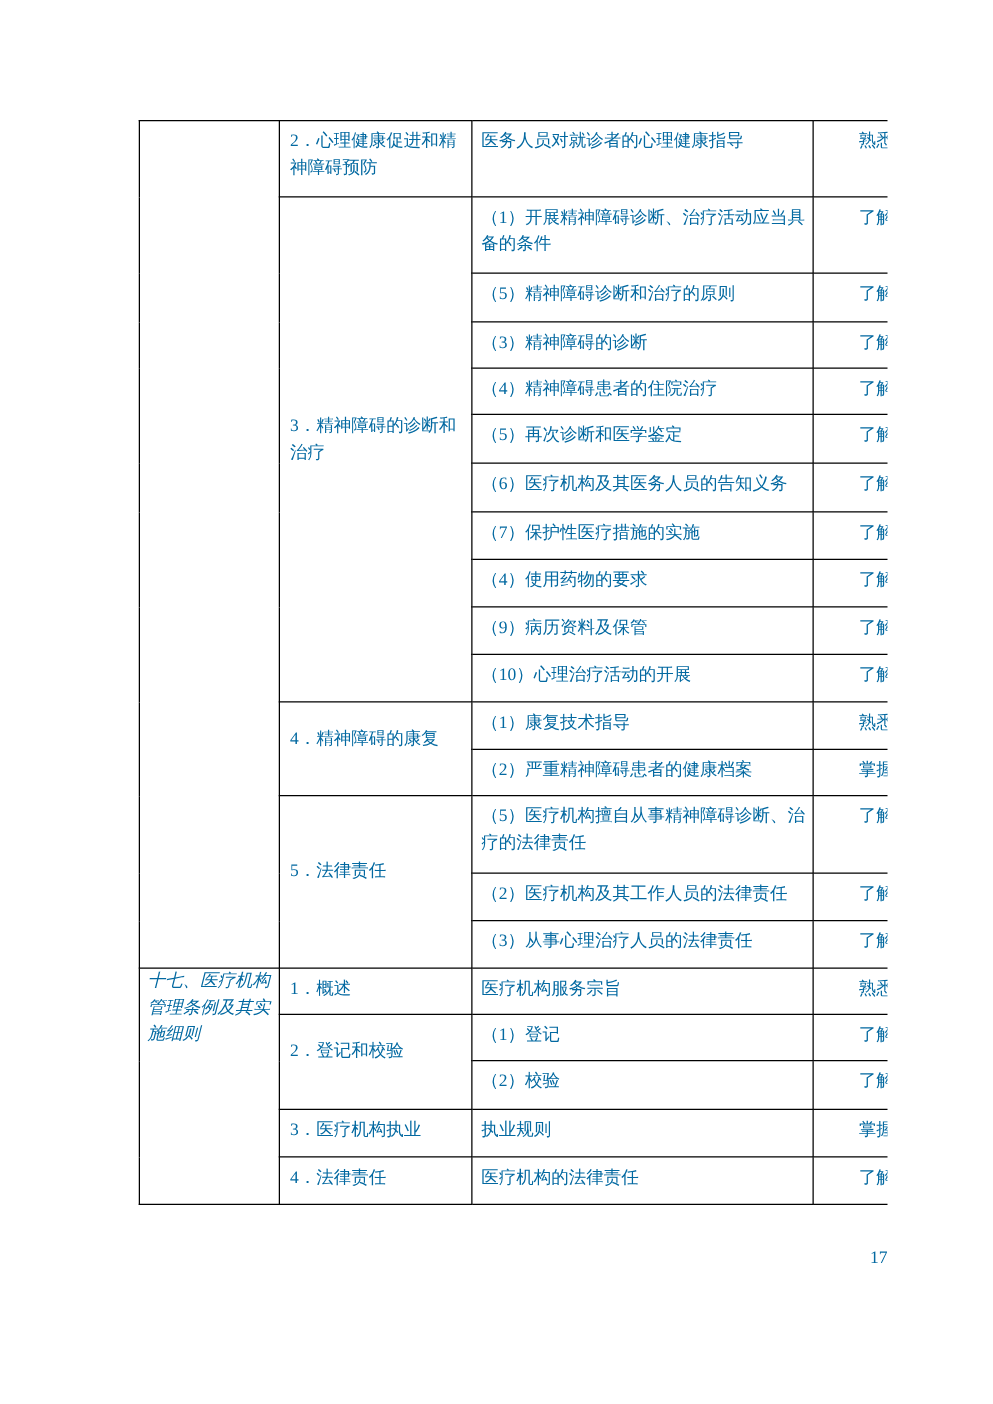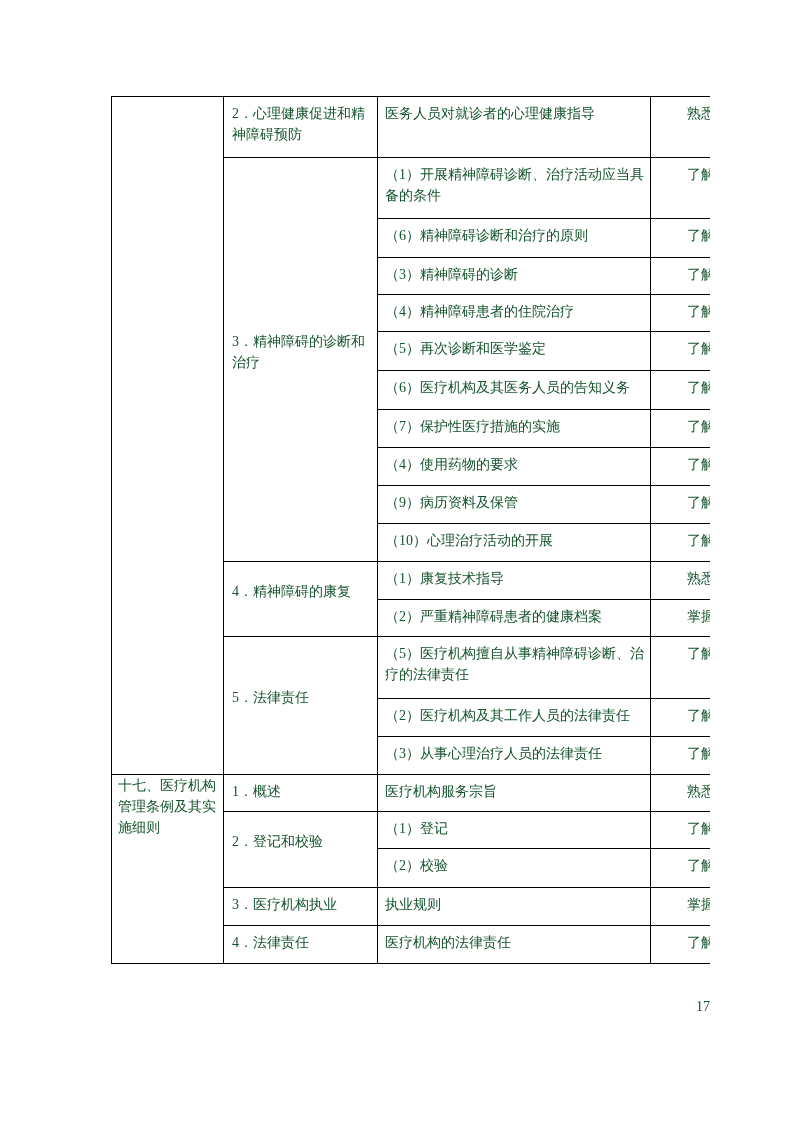--- a/index.html
+++ b/index.html
@@ -6,21 +6,21 @@
     margin: 0;
     padding: 0;
     background: #ffffff;
   }
   .page {
     position: relative;
     width: 710px;
     height: 1123px;
     background: #ffffff;
     font-family: "Liberation Serif", "DejaVu Serif", serif;
-    color: #14532d;
+    color: #0369a1;
     overflow: hidden;
   }
   table.syllabus {
     position: absolute;
     left: 111px;
     top: 96px;
     width: 604px;
     border-collapse: collapse;
     table-layout: fixed;
   }
@@ -28,20 +28,21 @@
     border: 1px solid #000000;
     font-size: 14px;
     line-height: 21px;
     vertical-align: top;
     word-break: break-all;
     overflow: hidden;
   }
   td.chapter {
     vertical-align: middle;
     padding: 0 4px 0 6px;
+    font-style: italic;
   }
   td.sec {
     padding: 6px 10px 0 8px;
   }
   td.sec.mid {
     vertical-align: middle;
     padding-top: 0;
     padding-bottom: 16px;
   }
   td.item {
@@ -80,21 +81,21 @@
         <td class="sec">2．心理健康促进和精神障碍预防</td>
         <td class="item">医务人员对就诊者的心理健康指导</td>
         <td class="lvl">熟悉</td>
       </tr>
       <tr style="height:61px">
         <td class="sec mid" rowspan="10">3．精神障碍的诊断和治疗</td>
         <td class="item">（1）开展精神障碍诊断、治疗活动应当具备的条件</td>
         <td class="lvl">了解</td>
       </tr>
       <tr style="height:39px">
-        <td class="item">（6）精神障碍诊断和治疗的原则</td>
+        <td class="item">（5）精神障碍诊断和治疗的原则</td>
         <td class="lvl">了解</td>
       </tr>
       <tr style="height:37px">
         <td class="item">（3）精神障碍的诊断</td>
         <td class="lvl">了解</td>
       </tr>
       <tr style="height:37px">
         <td class="item">（4）精神障碍患者的住院治疗</td>
         <td class="lvl">了解</td>
       </tr>

